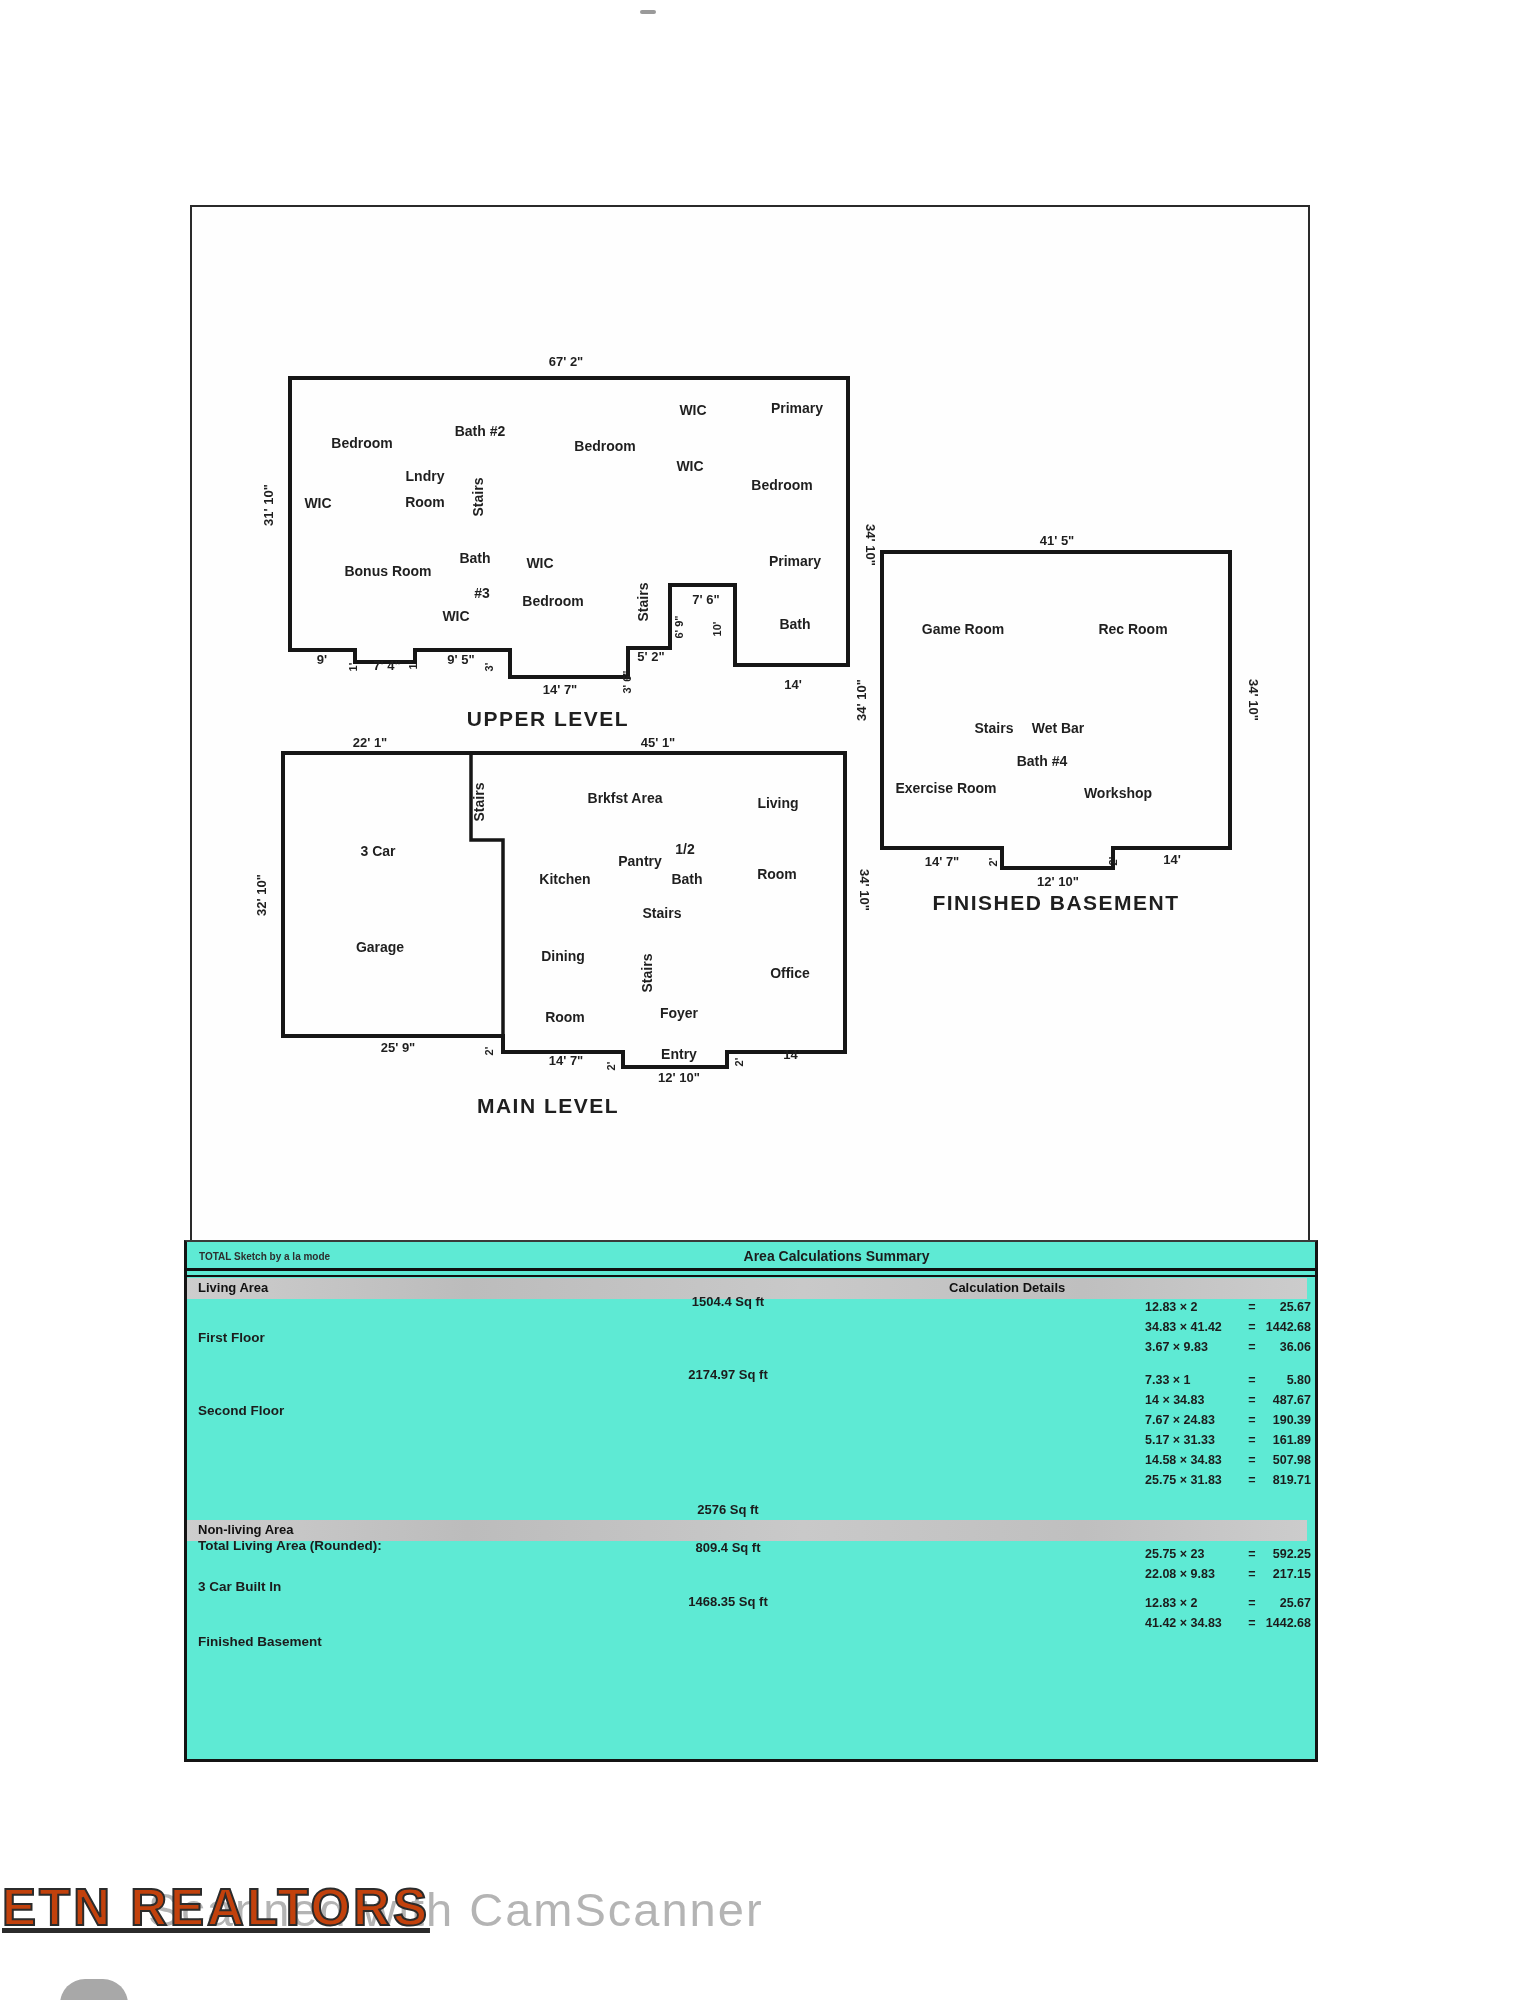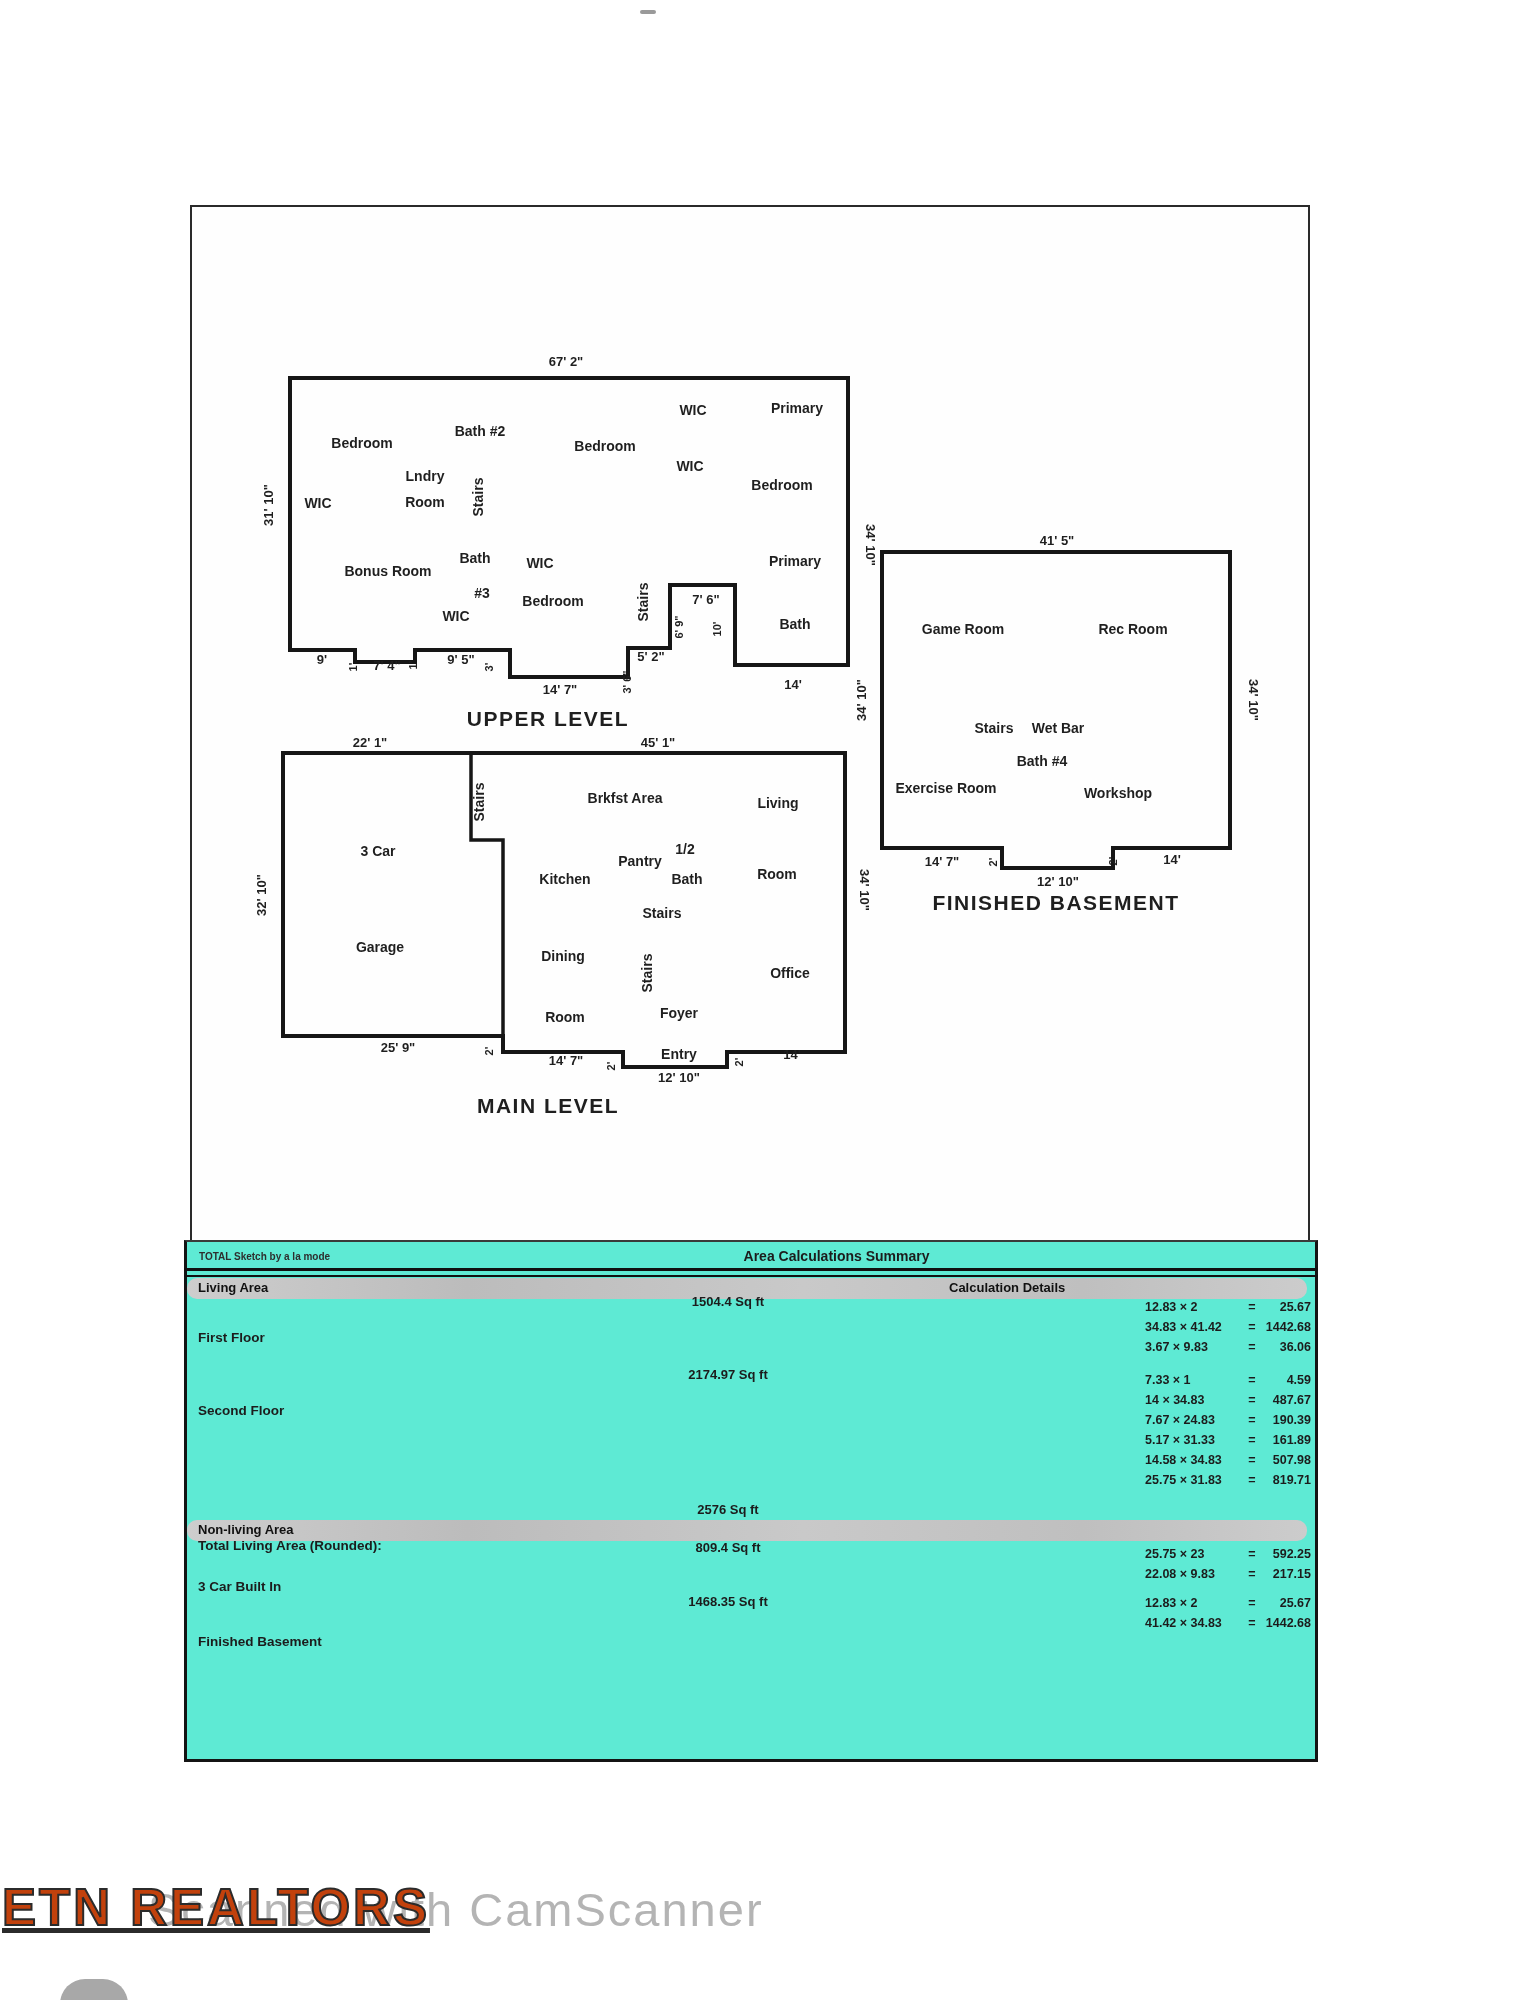--- a/index.html
+++ b/index.html
@@ -20,21 +20,21 @@
 
   .calc-table{position:absolute;left:184px;top:1240px;width:1128px;height:517px;
               border-left:3px solid #141414;border-right:3px solid #141414;
               border-bottom:3px solid #141414;border-top:2px solid #3a3a3a;background:#5eead4;
               font-family:"Liberation Sans",sans-serif;}
   .tbl-note{position:absolute;left:12px;top:9px;font-size:10px;font-weight:700;color:#2e2e2e;}
   .tbl-title{position:absolute;left:50%;transform:translateX(-4%);top:6px;font-size:14px;font-weight:700;}
   .dbl-rule{position:absolute;left:-3px;right:-3px;top:26px;height:4px;
             border-top:3px solid #111;border-bottom:2px solid #111;}
   .band{position:absolute;left:0;right:8px;height:21px;
-        background:linear-gradient(90deg,#cdcdcd,#bcbcbc 25%,#c9c9c9 55%,#bfbfbf 80%,#cccccc);border-radius:10px;}
+        background:linear-gradient(90deg,#cdcdcd,#bcbcbc 25%,#c9c9c9 55%,#bfbfbf 80%,#cccccc);}
   .band1{top:36px;}
   .band2{top:278px;}
   .band-label{position:absolute;left:11px;top:2px;font-size:13px;font-weight:700;color:#111;}
   .band-label2{position:absolute;left:762px;top:2px;font-size:13px;font-weight:700;color:#111;}
   .row-label{position:absolute;left:11px;font-size:13.5px;font-weight:600;white-space:nowrap;margin-top:36px;}
   .row-label.strong{font-weight:700;}
   .sqft{position:absolute;left:541px;transform:translateX(-50%);font-size:13px;font-weight:600;white-space:nowrap;}
   .sqft.strong{font-weight:700;}
   .calc-line{position:absolute;left:958px;width:166px;display:grid;
              grid-template-columns:100px 14px 52px;font-size:12.5px;font-weight:700;margin-top:8px;}
@@ -183,21 +183,21 @@
       <span>3.67 × 9.83</span>
         <span class="eq">=</span>
         <span class="res">36.06</span>
     </div>
 
     <div class="row-label" style="top:125px">Second Floor</div>
     <div class="sqft" style="top:125px">2174.97 Sq ft</div>
     <div class="calc-line" style="top:123px">
       <span>7.33 × 1</span>
         <span class="eq">=</span>
-        <span class="res">4.59</span>
+        <span class="res">5.80</span>
     </div>
     <div class="calc-line" style="top:143px">
       <span>14 × 34.83</span>
         <span class="eq">=</span>
         <span class="res">487.67</span>
     </div>
     <div class="calc-line" style="top:163px">
       <span>7.67 × 24.83</span>
         <span class="eq">=</span>
         <span class="res">190.39</span>

